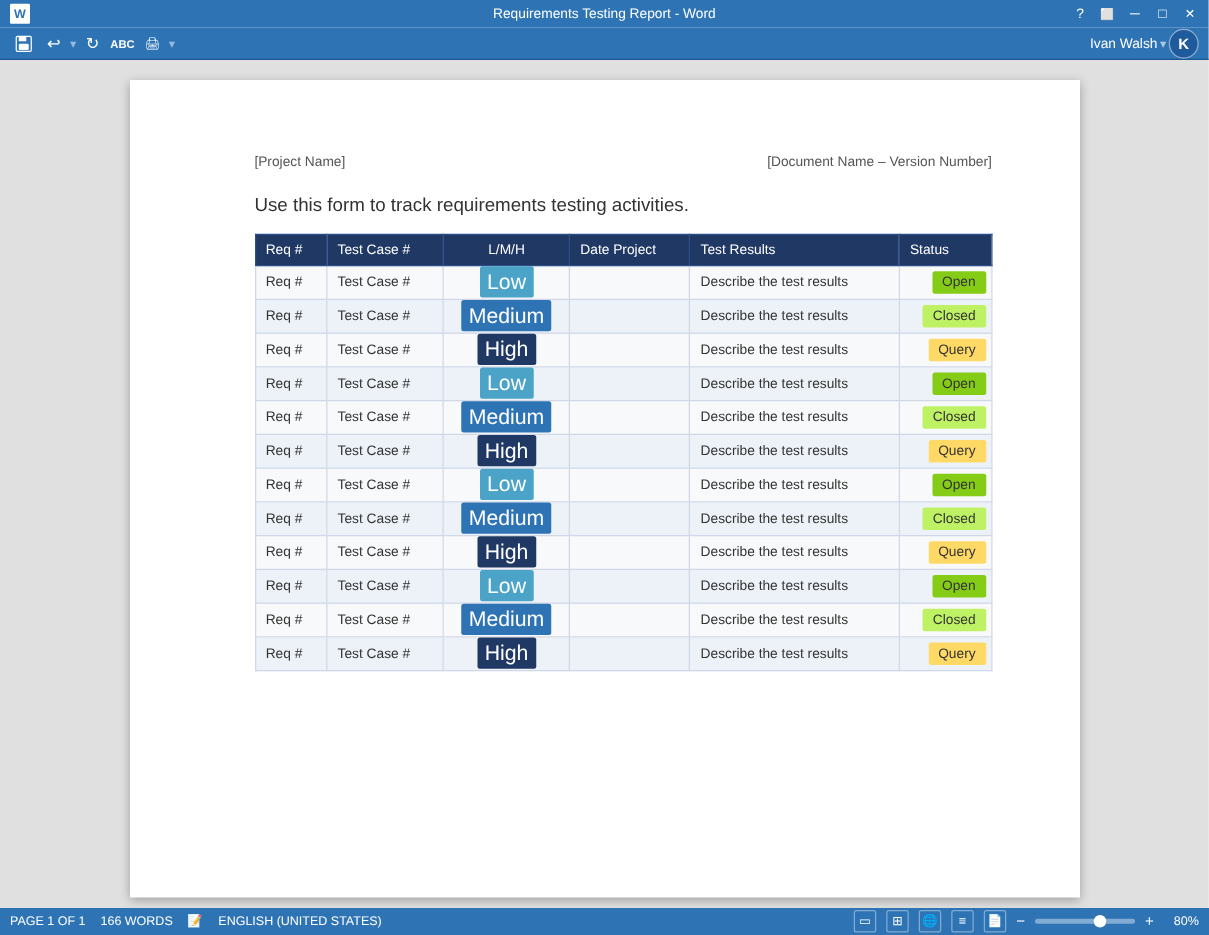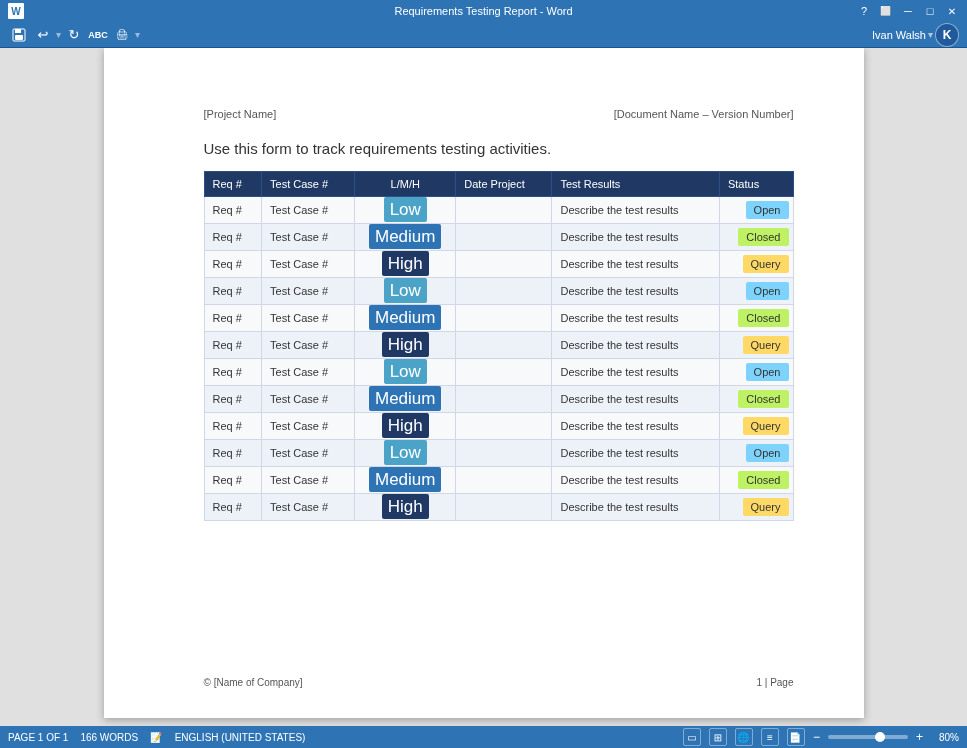--- a/index.html
+++ b/index.html
@@ -141,21 +141,21 @@
     .priority-low { background: #4ba3c7; }
     .priority-medium { background: #2e74b5; }
     .priority-high { background: #1f3864; }
 
     .status-cell {
       text-align: center;
       padding: 3px 8px;
       font-size: 11px;
       border-radius: 2px;
     }
-    .status-open { background: #7dd3fc; color: #333; }
+    .status-open { background: #84cc16; color: #333; }
     .status-closed { background: #bef264; color: #333; }
     .status-query { background: #ffd966; color: #333; }
 
     
     .doc-footer {
       position: absolute;
       bottom: 30px;
       left: 100px;
       right: 70px;
       display: flex;
@@ -213,20 +213,21 @@
       flex-direction: column;
       height: 748px;
       width: 967px;
       overflow: hidden;
       position: relative;
     }
     #main-area {
       flex: 1;
       overflow: auto;
       background: #e0e0e0;
+      padding: 16px;
       display: flex;
       justify-content: center;
       padding-bottom: 30px;
     }
   </style>
 </head>
 <body>
 
 <div class="app-container">
 
@@ -431,24 +432,20 @@
       </td>
       <td><date></date></td>
       <td>Describe the test results</td>
       <td style="text-align:right;padding:3px 4px;">
         <span class="status-cell status-query">Query</span>
       </td>
     </tr>
           </tbody>
       </table>
 
-      <div class="doc-footer">
-        <span>© [Name of Company]</span>
-        <span>1 | Page</span>
-      </div>
 
     </div>
   </div>
 
   <div id="status-bar">
     <span>PAGE 1 OF 1</span>
     <span>166 WORDS</span>
     <span style="cursor:pointer;">📝</span>
     <span>ENGLISH (UNITED STATES)</span>
 

